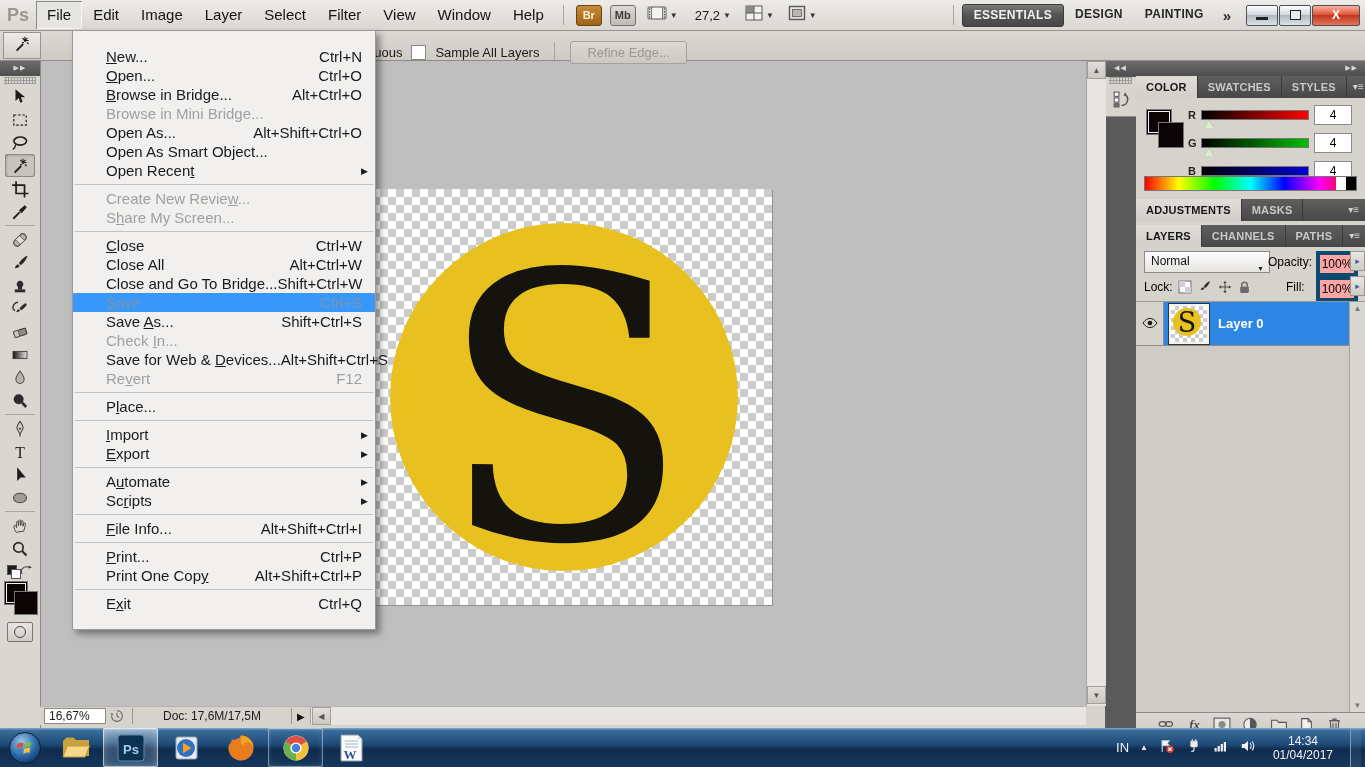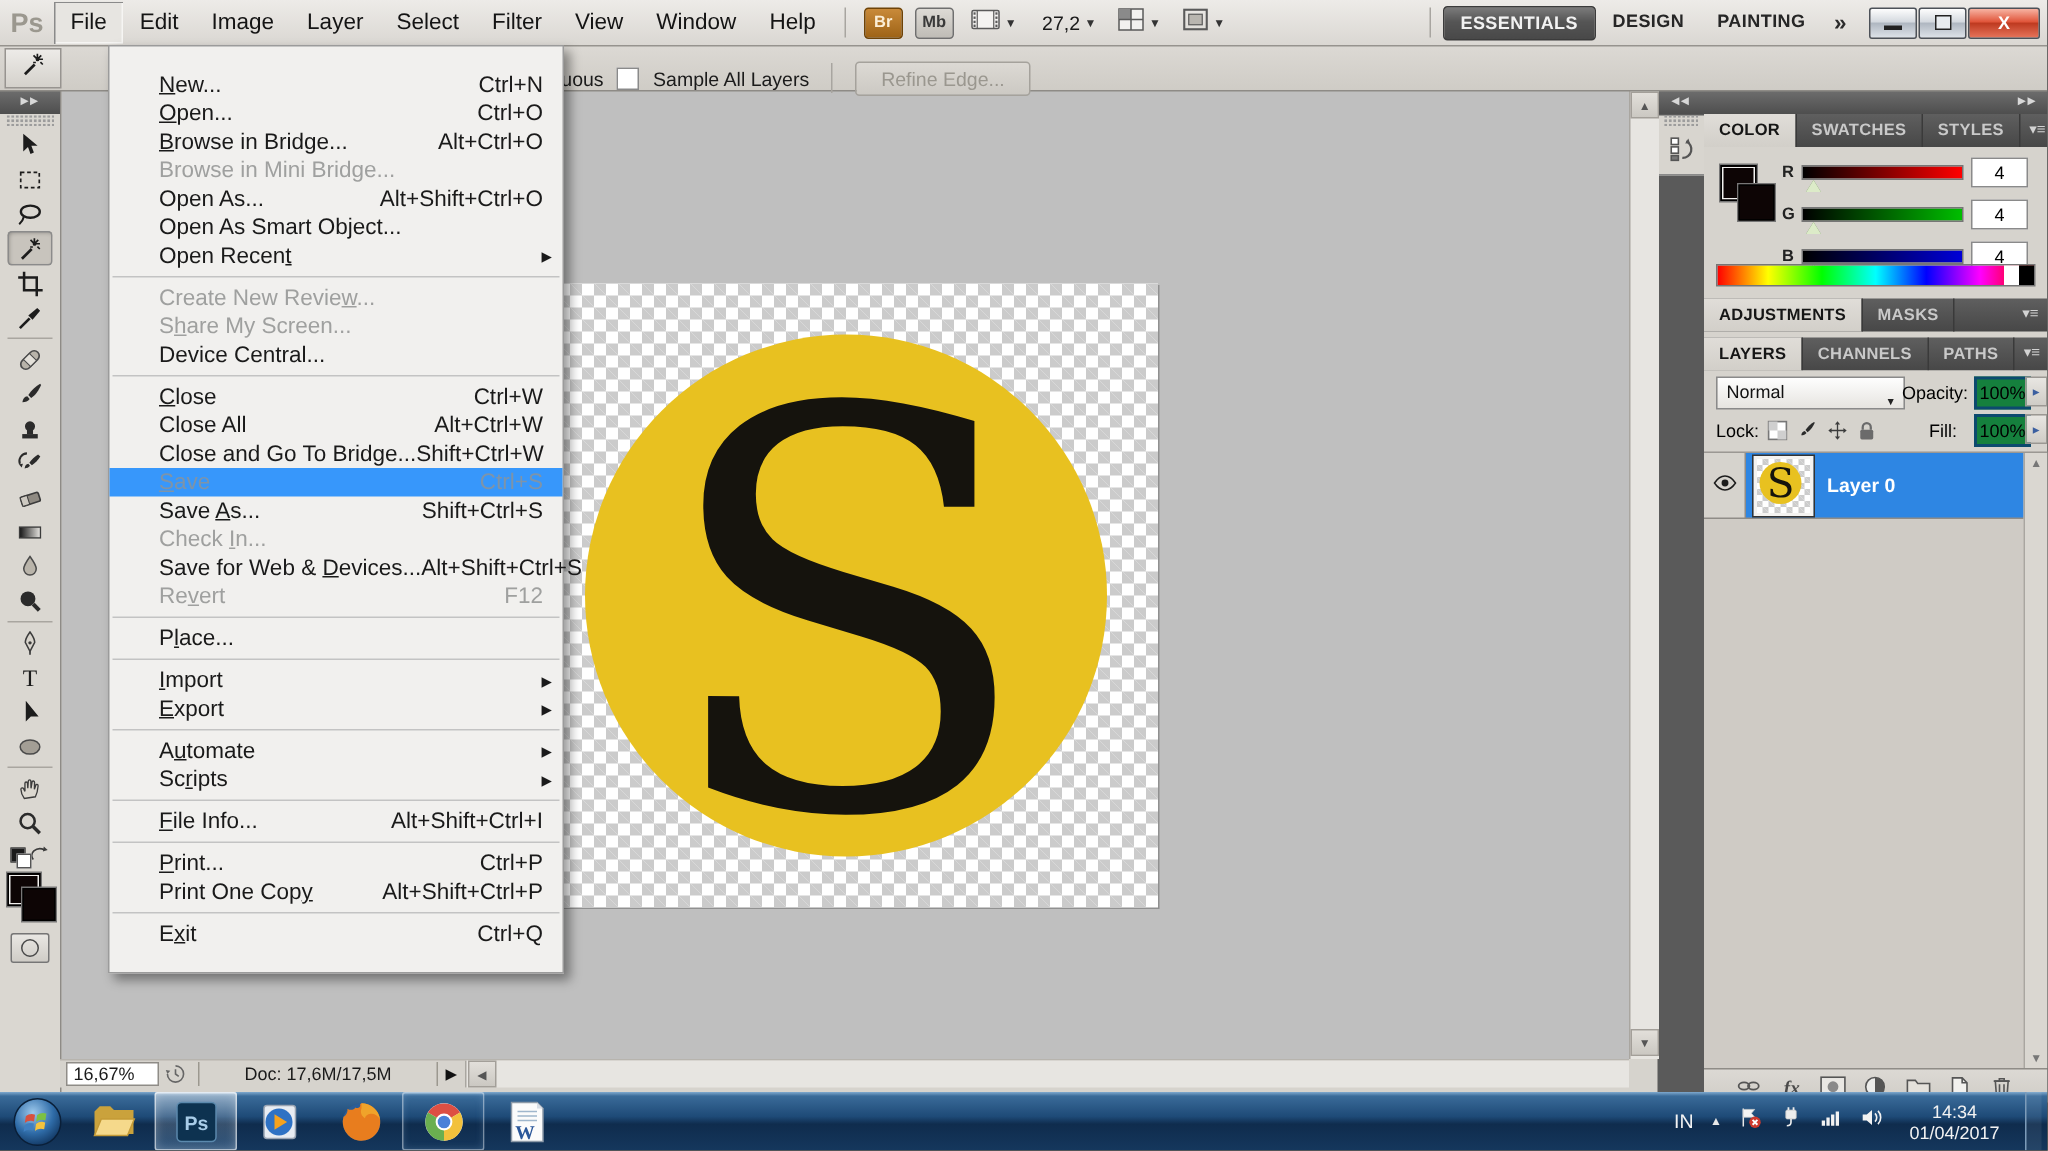--- a/index.html
+++ b/index.html
@@ -132,21 +132,21 @@
   .spectrum{position:absolute;left:8px;right:8px;bottom:6px;height:13px;border:1px solid #767676;
     background:linear-gradient(to right,#f00,#ff0 16%,#0f0 33%,#0ff 50%,#00f 66%,#f0f 83%,#f00 97%,#f00);}
   .spec-w{position:absolute;right:10px;top:0;bottom:0;width:10px;background:#fff;}
   .spec-b{position:absolute;right:0;top:0;bottom:0;width:10px;background:#000;}
   .layersbody{position:relative;background:#D6D3CD;}
   .lrow1{position:relative;height:28px;}
   .blendbox{position:absolute;left:8px;top:4px;width:118px;height:20px;background:linear-gradient(#FEFEFE,#E6E4E0);
     border:1px solid #8A8A8A;font-size:12px;line-height:19px;padding-left:6px;color:#111;}
   .blendarr{position:absolute;right:5px;top:7px;font-size:7px;color:#222;}
   .flabel{position:absolute;font-size:12px;color:#000000;top:8px;}
-  .valbox{position:absolute;width:34px;height:18px;background:#15803d;border:2px solid #0c4a6e;
+  .valbox{position:absolute;width:34px;height:18px;background:#fca5a5;border:4px solid #0c4a6e;
     font-size:12px;text-align:center;line-height:18px;top:4px;}
   .spin{position:absolute;width:13px;height:18px;top:4px;background:linear-gradient(#E8E6E2,#CFCCC6);
     border:1px solid #9B9893;font-size:9px;color:#3B5FA0;text-align:center;line-height:18px;}
   .lrow2{position:relative;height:26px;}
   .lockic{position:absolute;top:3px;width:17px;height:17px;display:flex;align-items:center;justify-content:center;}
   .layerlist{position:relative;height:410px;background:#CFCBC5;border-top:1px solid #9B9893;}
   .layer-row{position:relative;height:44px;display:flex;align-items:stretch;}
   .layer-row.selected .l-main{background:#2E86E3;}
   .eyebox{width:27px;background:#D6D3CD;border-right:1px solid #8F8C87;border-bottom:1px solid #8F8C87;
     display:flex;align-items:center;justify-content:center;}
@@ -303,23 +303,20 @@
       <div class="fm-row">
         <span class="fm-label">Open Recen<span class="u">t</span></span>
         <span class="fm-subarr">▶</span>
       </div>
       <div class="fm-sep"></div>
       <div class="fm-row disabled">
         <span class="fm-label">Create New Revie<span class="u">w</span>...</span>
       </div>
       <div class="fm-row disabled">
         <span class="fm-label">S<span class="u">h</span>are My Screen...</span>
-      </div>
-      <div class="fm-row">
-        <span class="fm-label">Device Central...</span>
       </div>
       <div class="fm-sep"></div>
       <div class="fm-row">
         <span class="fm-label"><span class="u">C</span>lose</span>
         <span class="fm-short">Ctrl+W</span>
       </div>
       <div class="fm-row">
         <span class="fm-label">Close All</span>
         <span class="fm-short">Alt+Ctrl+W</span>
       </div>

